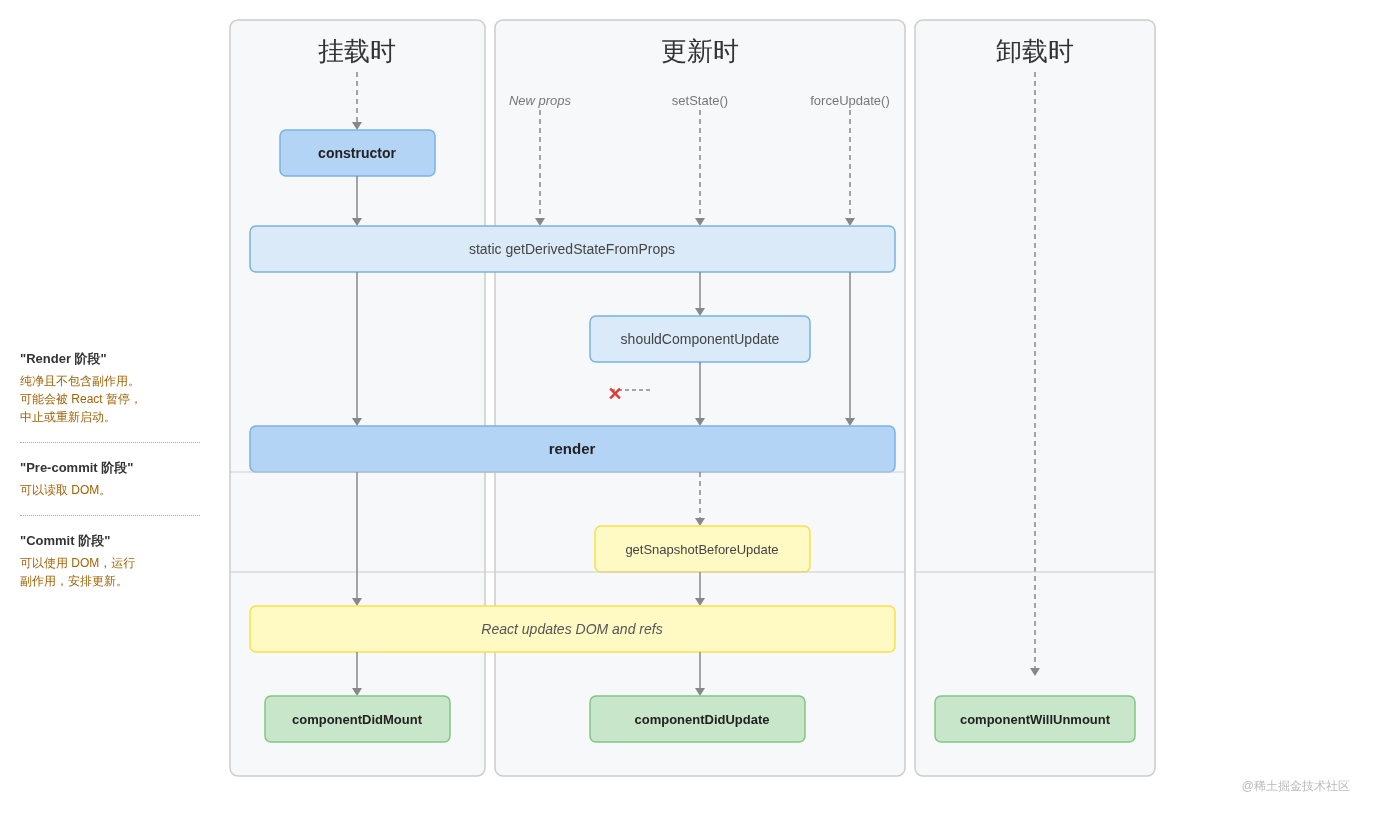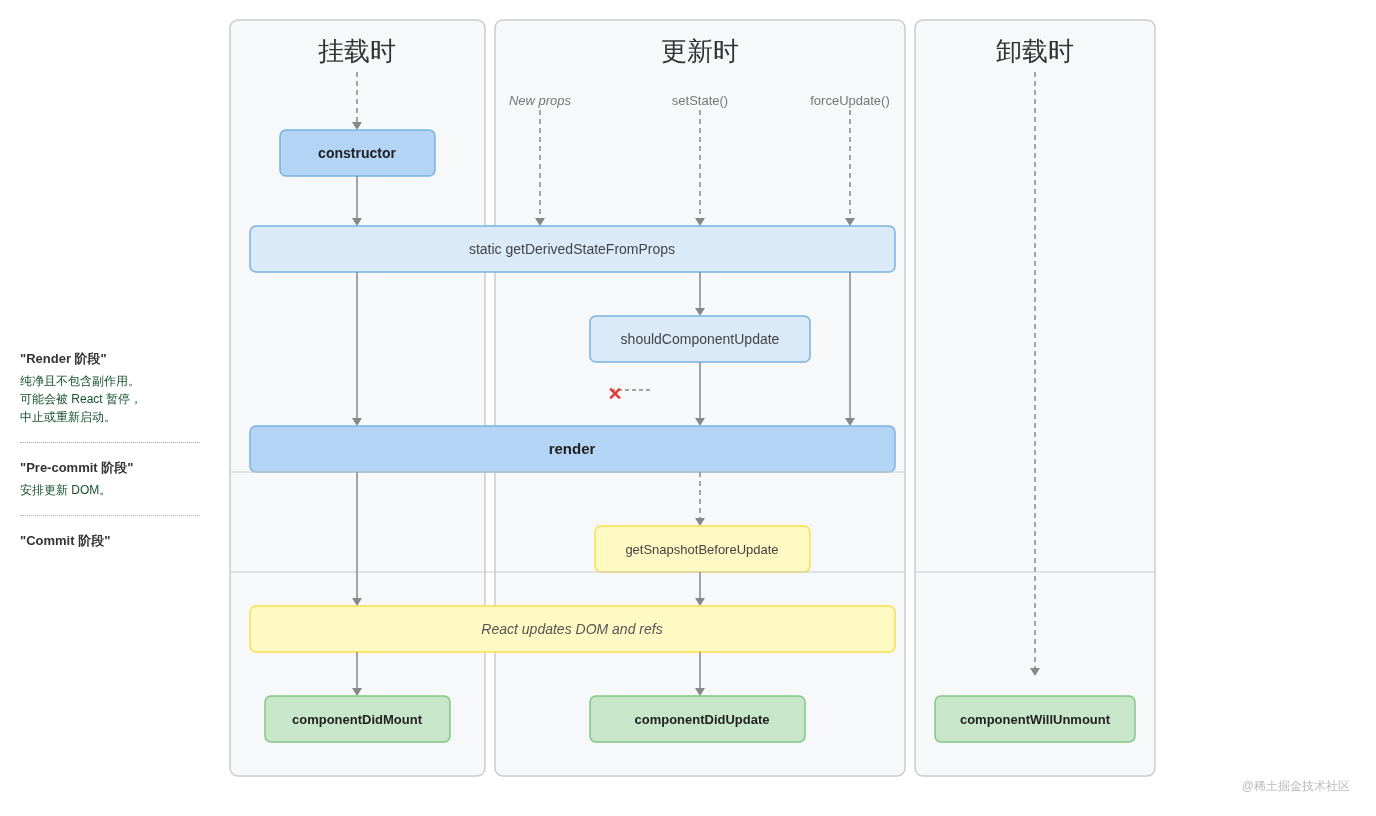--- a/index.html
+++ b/index.html
@@ -35,21 +35,21 @@
     }
 
     .annotation-title {
       font-size: 13px;
       color: #333;
       margin-bottom: 4px;
     }
 
     .annotation-desc {
       font-size: 12px;
-      color: #14532d;
+      color: #a16207;
       line-height: 1.5;
     }
 
     .annotation-divider {
       border: none;
       border-top: 1.5px dotted #aaa;
       margin: 16px 0;
       width: 180px;
     }
     .bold { font-weight: bold; }
@@ -64,27 +64,28 @@
 
     <div class="annotation-block">
       <div class="annotation-title bold">"Render 阶段"</div>
       <div class="annotation-desc">纯净且不包含副作用。<br>可能会被 React 暂停，<br>中止或重新启动。</div>
     </div>
 
     <hr class="annotation-divider">
 
     <div class="annotation-block">
       <div class="annotation-title bold">"Pre-commit 阶段"</div>
-      <div class="annotation-desc">安排更新 DOM。</div>
+      <div class="annotation-desc">可以读取 DOM。</div>
     </div>
 
     <hr class="annotation-divider">
 
     <div class="annotation-block">
       <div class="annotation-title bold">"Commit 阶段"</div>
+      <div class="annotation-desc">可以使用 DOM，运行<br>副作用，安排更新。</div>
     </div>
   </div>
 
   <div style="position:relative; flex:1; padding: 10px 10px 10px 0; text-align: right;">
 
     <svg style="position:absolute;top:0;left:0;width:100%;height:100%;pointer-events:none;overflow:visible;">
 
       <rect x="10" y="20" width="255" height="756" rx="8" fill="#f7f8fa" stroke="#ccc" stroke-width="1.5"></rect>
 
       <rect x="275" y="20" width="410" height="756" rx="8" fill="#f7f8fa" stroke="#ccc" stroke-width="1.5"></rect>

